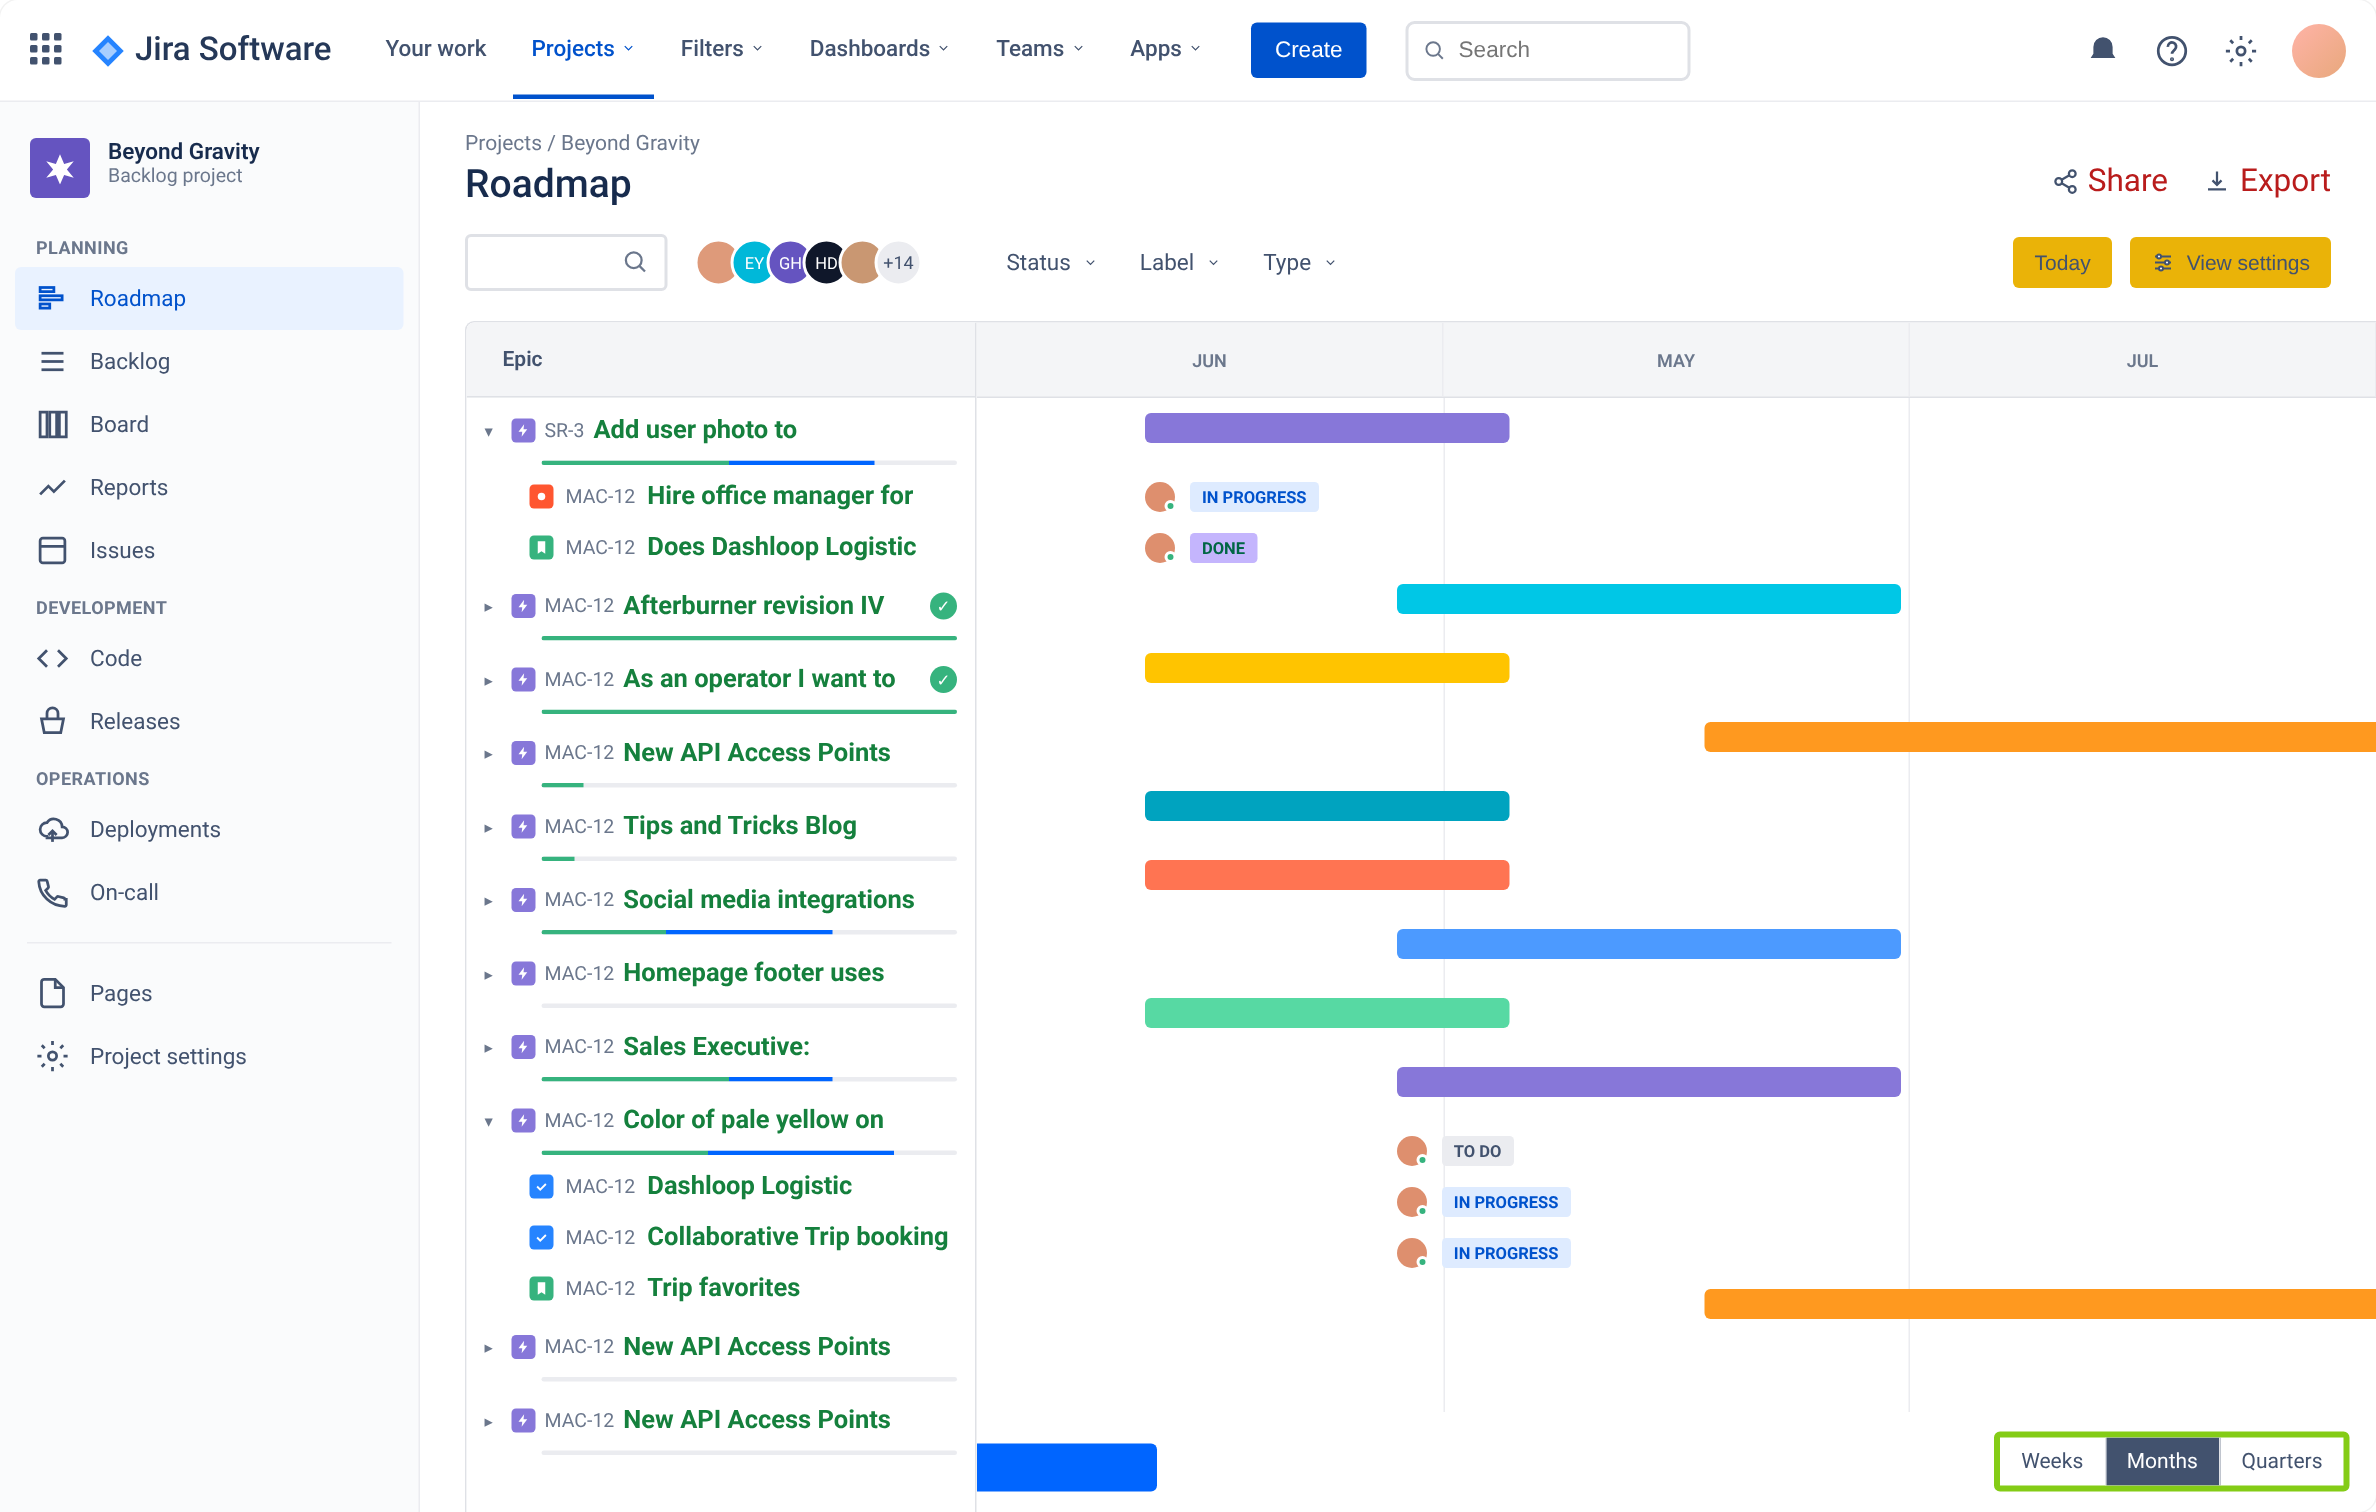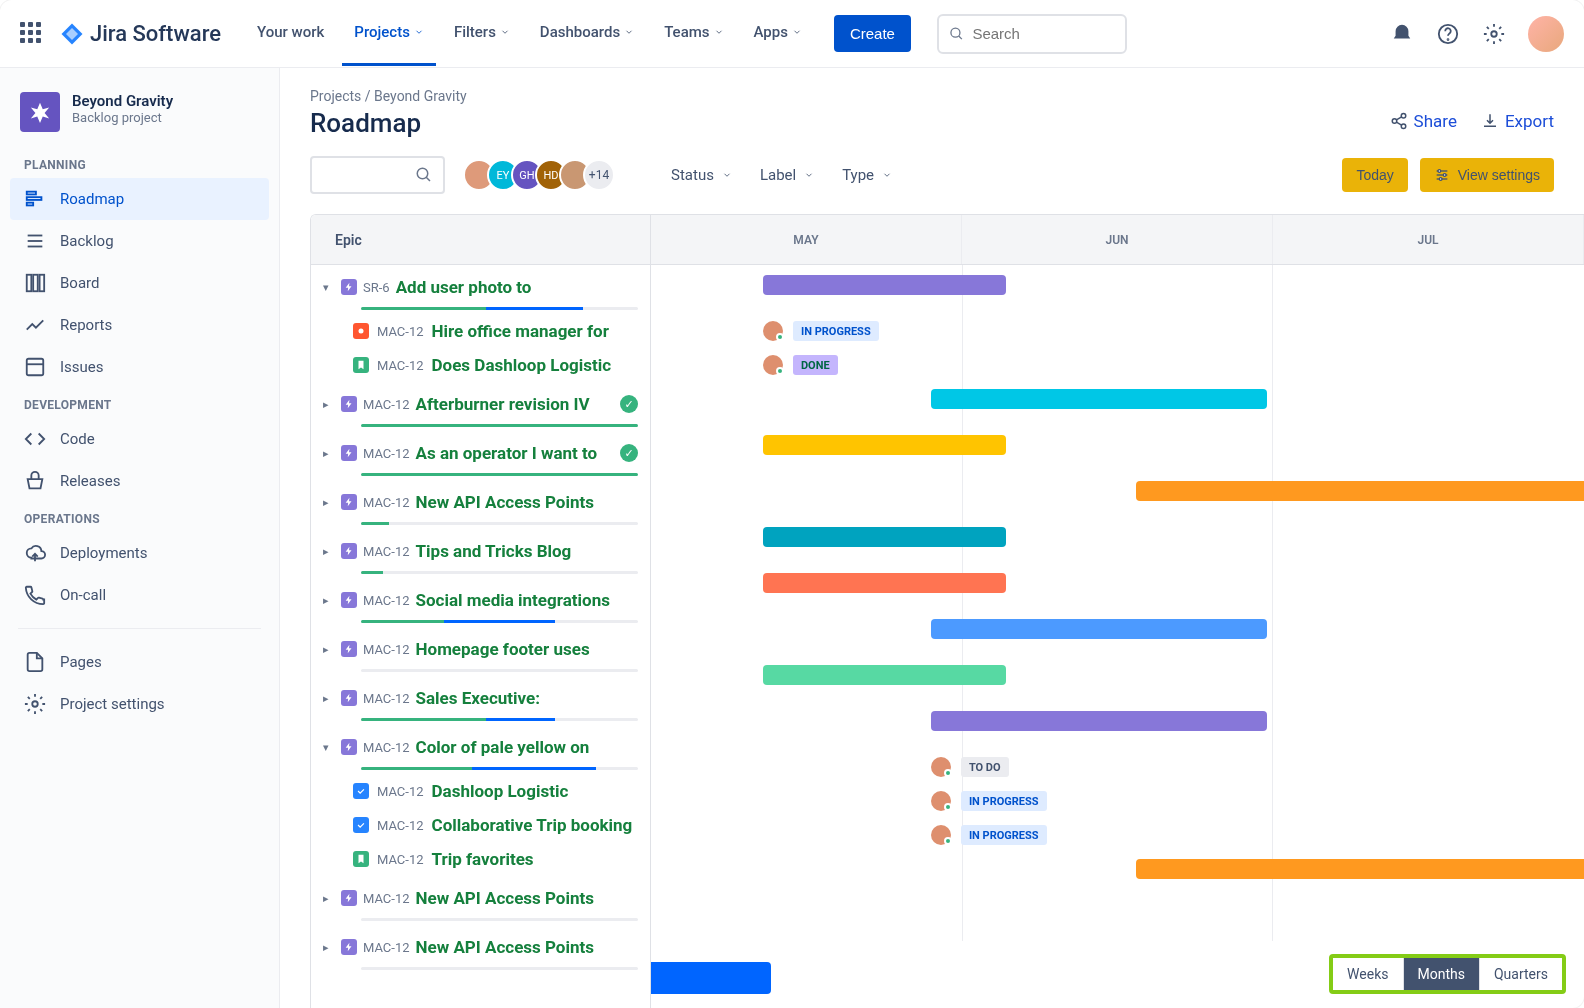--- a/index.html
+++ b/index.html
@@ -31,21 +31,21 @@
 .section-label { font-size:12px; font-weight:700; color:#6B778C; letter-spacing:0.3px; padding:10px 14px 6px; }
 .side-item { display:flex; align-items:center; gap:14px; padding:10px 14px; border-radius:4px; cursor:pointer; color:#42526E; font-size:15px; }
 .side-item.active { background:#E9F2FF; color:#0052CC; }
 .side-item svg, .side-icon { width:22px; height:22px; flex-shrink:0; }
 .divider { height:1px; background:#EBECF0; margin:12px 8px; }
 .main { flex:1; display:flex; flex-direction:column; padding:20px 0 0 30px; overflow:hidden; }
 .breadcrumb { font-size:14px; color:#6B778C; }
 .page-header { display:flex; align-items:center; justify-content:space-between; padding-right:30px; }
 .page-title { font-size:26px; font-weight:500; color:#172B4D; margin-top:4px; }
 .header-actions { display:flex; gap:24px; align-items:center; }
-.header-action { display:flex; align-items:center; gap:6px; color:#1d4ed8; font-size:17px; cursor:pointer; }
+.header-action { display:flex; align-items:center; gap:6px; color:#b91c1c; font-size:21px; cursor:pointer; }
 .toolbar { display:flex; align-items:center; gap:18px; margin-top:18px; padding-right:30px; }
 .mini-search { border:2px solid #DFE1E6; border-radius:4px; height:38px; width:135px; display:flex; align-items:center; justify-content:flex-end; padding:0 10px; }
 .avatars { display:flex; }
 .av { width:32px; height:32px; border-radius:50%; border:2px solid #fff; margin-left:-8px; display:flex; align-items:center; justify-content:center; font-size:11px; font-weight:400; color:#fff; }
 .av:first-child { margin-left:0; }
 .av-more { background:#EBECF0; color:#42526E; font-size:12px; }
 .filter { display:flex; align-items:center; gap:8px; font-size:15px; color:#42526E; cursor:pointer; }
 .toolbar-right { margin-left:auto; display:flex; gap:12px; }
 .btn-subtle { background:#eab308; border:none; border-radius:4px; padding:9px 14px; font-size:14px; color:#42526E; cursor:pointer; display:flex; align-items:center; gap:8px; }
 .roadmap { margin-top:20px; flex:1; display:flex; border:1px solid #DFE1E6; border-right:none; border-bottom:none; border-radius:6px 0 0 0; overflow:hidden; position:relative; }
@@ -306,21 +306,21 @@
         <div class="mini-search">
           <svg width="18" height="18" viewBox="0 0 24 24" fill="none" stroke="#6B778C" stroke-width="2">
               <circle cx="10" cy="10" r="7"></circle>
               <line x1="20" y1="20" x2="15" y2="15"></line>
             </svg>
         </div>
         <div class="avatars" id="avatars">
             <div class="av" style="background: rgb(222, 154, 122);"></div>
             <div class="av" style="background: rgb(0, 184, 217);">EY</div>
             <div class="av" style="background: rgb(101, 84, 192);">GH</div>
-            <div class="av" style="background: #a16207; text-align: right;">HD</div>
+            <div class="av" style="background: #0f172a; text-align: right;">HD</div>
             <div class="av" style="background: rgb(201, 151, 114);"></div>
             <div class="av av-more">+14</div>
           </div>
         <div style="width:20px"></div>
         <div id="filters" style="display:flex; gap:28px;">
             <div class="filter">
               <span>Status</span>
               <svg class="chev" viewBox="0 0 24 24" fill="none" stroke="currentColor" stroke-width="2">
                 <polyline points="6 9 12 15 18 9"></polyline>
               </svg>
@@ -358,21 +358,21 @@
         <div class="rm-left">
           <div class="rm-header">Epic</div>
           <div id="epic-rows">
               <div class="epic-row">
                 <span class="epic-toggle">▾</span>
                 <div class="epic-icon epic-purple">
                   <svg width="10" height="10" viewBox="0 0 24 24" fill="#fff">
                     <path d="M13 2L4 14h6l-1 8 9-12h-6z"></path>
                   </svg>
                 </div>
-                <span class="epic-key">SR-6</span>
+                <span class="epic-key">SR-3</span>
                 <span class="epic-title">Add user photo to</span>
               </div>
               <div class="progress-bar">
                 <div class="pb" style="background: rgb(54, 179, 126); width: 45%;"></div>
                 <div class="pb" style="background: rgb(0, 101, 255); width: 35%;"></div>
               </div>
               <div class="child-row">
                 <div class="epic-icon epic-red">
                   <svg width="10" height="10" viewBox="0 0 24 24" fill="#fff">
                     <circle cx="12" cy="12" r="6"></circle>
@@ -543,22 +543,22 @@
                   </svg>
                 </div>
                 <span class="epic-key">MAC-12</span>
                 <span class="epic-title">New API Access Points</span>
               </div>
               <div class="progress-bar"></div>
             </div>
         </div>
         <div class="rm-right">
           <div class="rm-timeline-header" id="months">
+              <div class="month">JUN</div>
               <div class="month">MAY</div>
-              <div class="month">JUN</div>
               <div class="month">JUL</div>
             </div>
           <div class="timeline-body" id="timeline-body">
             <div class="grid-line" style="left:33.3%"></div>
             <div class="grid-line" style="left:66.6%"></div>
           <div class="timeline-row" style="height: 46px;">
                 <div class="bar" style="left: 12%; width: 26%; background: rgb(135, 119, 217);"></div>
               </div>
               <div class="timeline-row" style="height: 34px;">
                 <div class="timeline-avatar" style="left: 12%;"></div>

